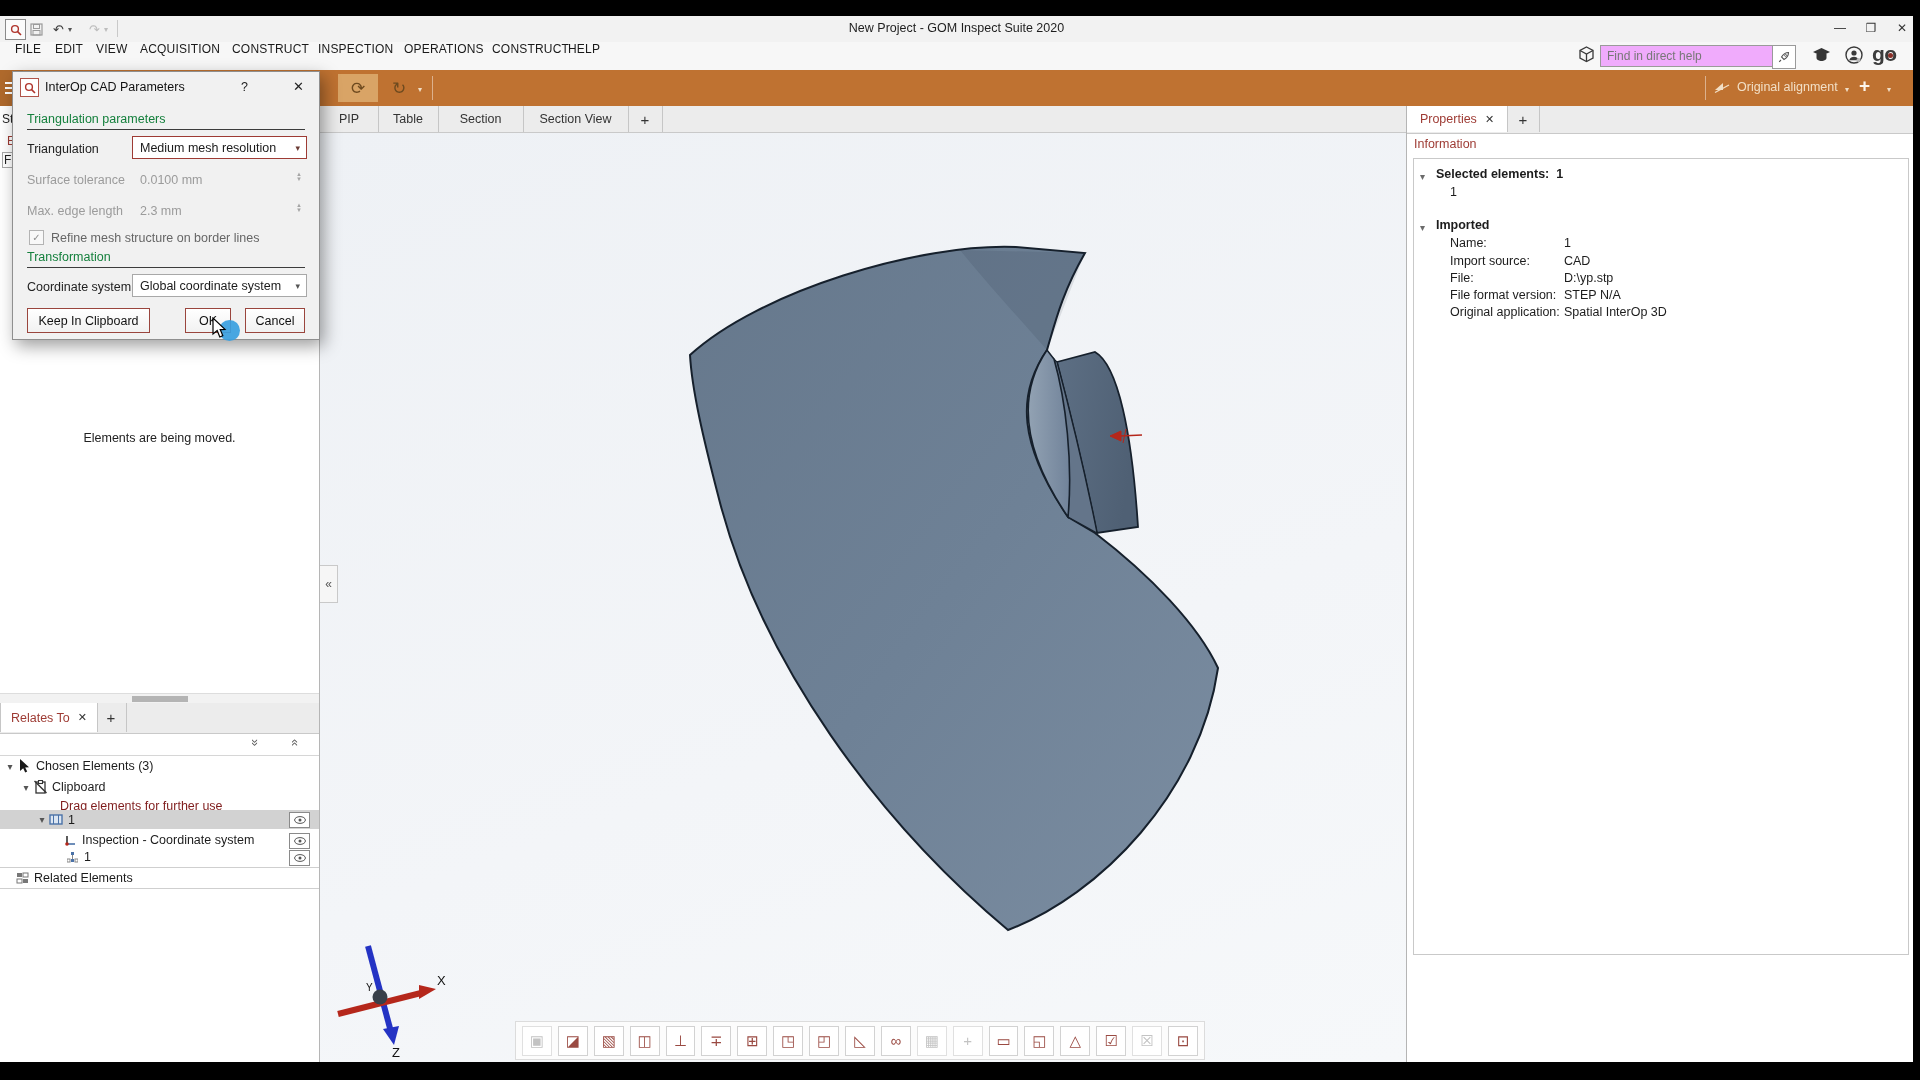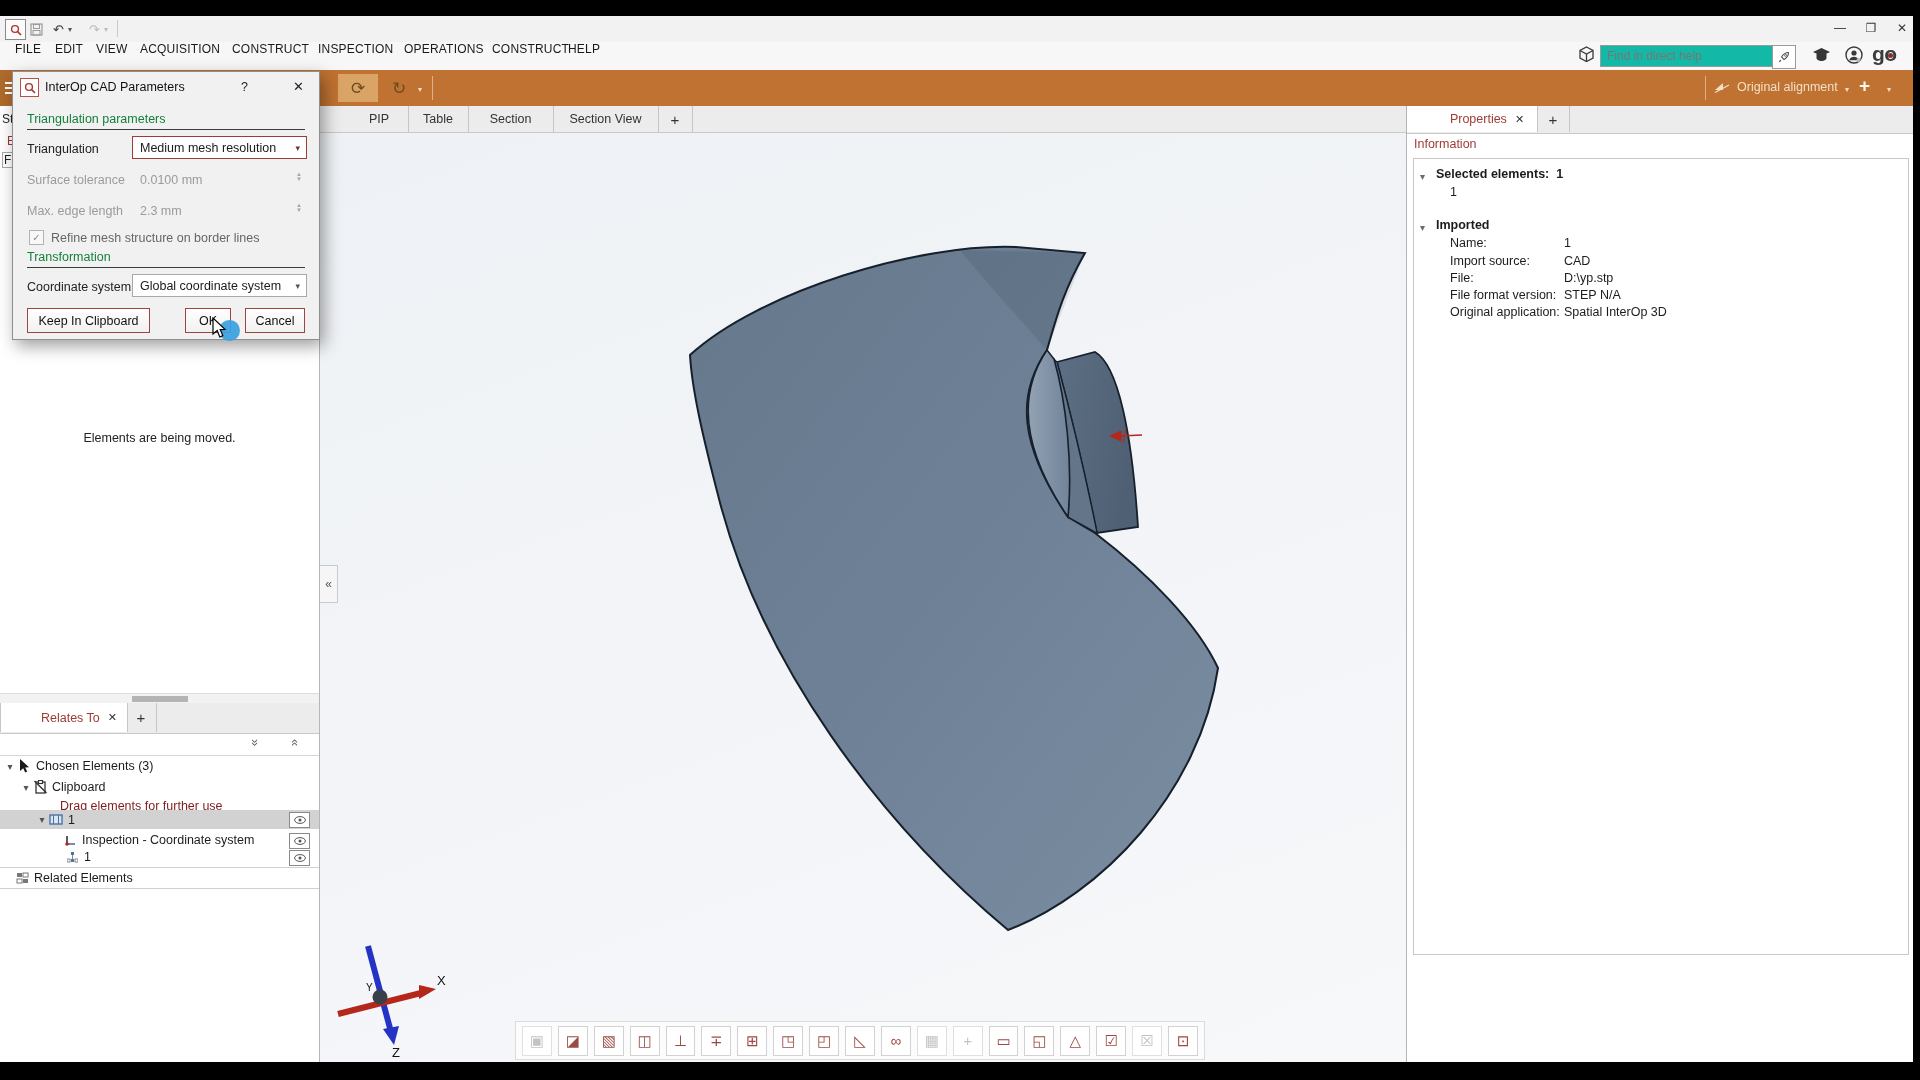--- a/index.html
+++ b/index.html
@@ -13,38 +13,38 @@
   .titlebar{left:0;top:16px;width:1913px;height:26px;background:#f2f2f2;}
   .qa-btn{position:absolute;top:3px;width:19px;height:19px;border:1px solid transparent;display:flex;align-items:center;justify-content:center;font-size:13px;color:#444;}
   .qa-box{border:1px solid #8a8a8a;background:#fbfbfb;}
   .qa-caret{position:absolute;top:9px;font-size:8px;color:#555;}
   .qa-sep{position:absolute;left:117px;top:4px;width:1px;height:17px;background:#c9c9c9;}
   .win-title{position:absolute;left:0;right:0;top:5px;text-align:center;font-size:12.5px;color:#1d1d1d;}
   .win-btn{position:absolute;top:2px;width:22px;height:20px;display:flex;align-items:center;justify-content:center;font-size:12px;color:#333;}
   
   .menubar{left:0;top:42px;width:1913px;height:28px;background:#f7f7f7;}
   .menu-item{position:absolute;top:0;font-size:12px;color:#1a1a1a;letter-spacing:.2px;}
-  .help-search{position:absolute;left:1600px;top:3px;width:172px;height:20px;border:1px solid #9a9a9a;background:#14b8a6;font-size:12px;color:#333;padding:0 6px;font-family:"Liberation Sans",sans-serif;}
+  .help-search{position:absolute;left:1600px;top:3px;width:172px;height:20px;border:1px solid #9a9a9a;background:#f0abfc;font-size:12px;color:#333;padding:0 6px;font-family:"Liberation Sans",sans-serif;}
   .help-search::placeholder{color:#777;}
   .rocket-box{position:absolute;left:1772px;top:3px;width:22px;height:22px;border:1px solid #9a9a9a;background:#fff;display:flex;align-items:center;justify-content:center;}
   .logo{position:absolute;left:1872px;top:0px;font-size:21px;font-weight:bold;color:#3c3c3c;letter-spacing:-0.5px;}
   .logo .o{position:relative;display:inline-block;}
   .logo .o i{position:absolute;left:50%;top:56%;width:5px;height:5px;margin:-2.5px 0 0 -2.5px;border-radius:50%;background:#8a2f28;}
   
   .ribbon{left:0;top:70px;width:1913px;height:36px;background:#bf7231;}
   .hamburger{position:absolute;left:0;top:0;width:23px;height:36px;background:#b06a2c;display:flex;flex-direction:column;gap:3px;align-items:center;justify-content:center;}
   .hamburger i{width:13px;height:2px;background:#fff;}
   .rb-btn{position:absolute;top:4px;height:28px;display:flex;align-items:center;justify-content:center;font-size:17px;color:#6e4a1f;}
   .rb-sep{position:absolute;top:6px;width:1px;height:24px;background:rgba(255,255,255,.45);}
   .rb-caret{position:absolute;top:15px;font-size:8px;color:#f0ddc4;}
   .rb-right-label{position:absolute;left:1737px;top:10px;font-size:12.5px;color:#f2dfc6;}
   .rb-plus{position:absolute;left:1859px;top:5px;font-size:19px;color:#fdf6ec;font-weight:bold;}
   
   .tabstrip{background:#ececec;border-bottom:1px solid #c9c9c9;}
-  .vtab{position:absolute;top:0;height:26px;display:flex;align-items:center;justify-content:center;font-size:12.5px;color:#333;border-right:1px solid #c6c6c6;padding-left:30px;}
+  .vtab{position:absolute;top:0;height:26px;display:flex;align-items:center;justify-content:center;font-size:12.5px;color:#333;border-right:1px solid #c6c6c6;}
   .tab-active{background:#fff;color:#9e3b34;border-right:1px solid #c6c6c6;border-left:1px solid #c6c6c6;}
   .tab-x{font-size:11px;color:#333;margin-left:8px;}
   
   .left-panel{left:0;top:106px;width:320px;height:956px;background:#fff;border-right:1px solid #b5b5b5;box-sizing:border-box;}
   .partial{position:absolute;font-size:12px;color:#222;}
   .status-text{position:absolute;left:0;top:325px;width:100%;text-align:center;font-size:12.5px;color:#222;}
   .hscroll{position:absolute;left:0;top:587px;width:319px;height:10px;background:#f2f2f2;border-top:1px solid #ddd;}
   .hscroll .thumb{position:absolute;left:132px;top:2px;width:56px;height:6px;background:#b4b4b4;}
   .lp-tabstrip{position:absolute;left:0;top:597px;width:319px;height:30px;}
   .chev-row{position:absolute;left:0;top:627px;width:319px;height:22px;border-bottom:1px solid #d6d6d6;}
@@ -111,20 +111,21 @@
         <rect x="1" y="1" width="11" height="11" fill="none" stroke="#9a9a9a" stroke-width="1.2"></rect>
         <rect x="3.5" y="1.5" width="6" height="4" fill="none" stroke="#9a9a9a"></rect>
         <rect x="3" y="7.5" width="7" height="4.5" fill="none" stroke="#9a9a9a"></rect>
       </svg>
   </div>
   <div class="qa-btn" style="left:48px;color:#3c3c3c;">↶</div>
   <span class="qa-caret" style="left:68px;">▾</span>
   <div class="qa-btn" style="left:84px;color:#bdbdbd;">↷</div>
   <span class="qa-caret" style="left:104px;color:#bdbdbd;">▾</span>
   <div class="qa-sep"></div>
+  <div class="win-title">New Project - GOM Inspect Suite 2020</div>
   <div class="win-btn" style="left:1829px;">—</div>
   <div class="win-btn" style="left:1860px;">❐</div>
   <div class="win-btn" style="left:1891px;">✕</div>
 </div>
 
 <div class="abs menubar">
   <span class="menu-item" style="left:15px;">FILE</span>
   <span class="menu-item" style="left:55px;">EDIT</span>
   <span class="menu-item" style="left:96px;">VIEW</span>
   <span class="menu-item" style="left:140px;">ACQUISITION</span>

